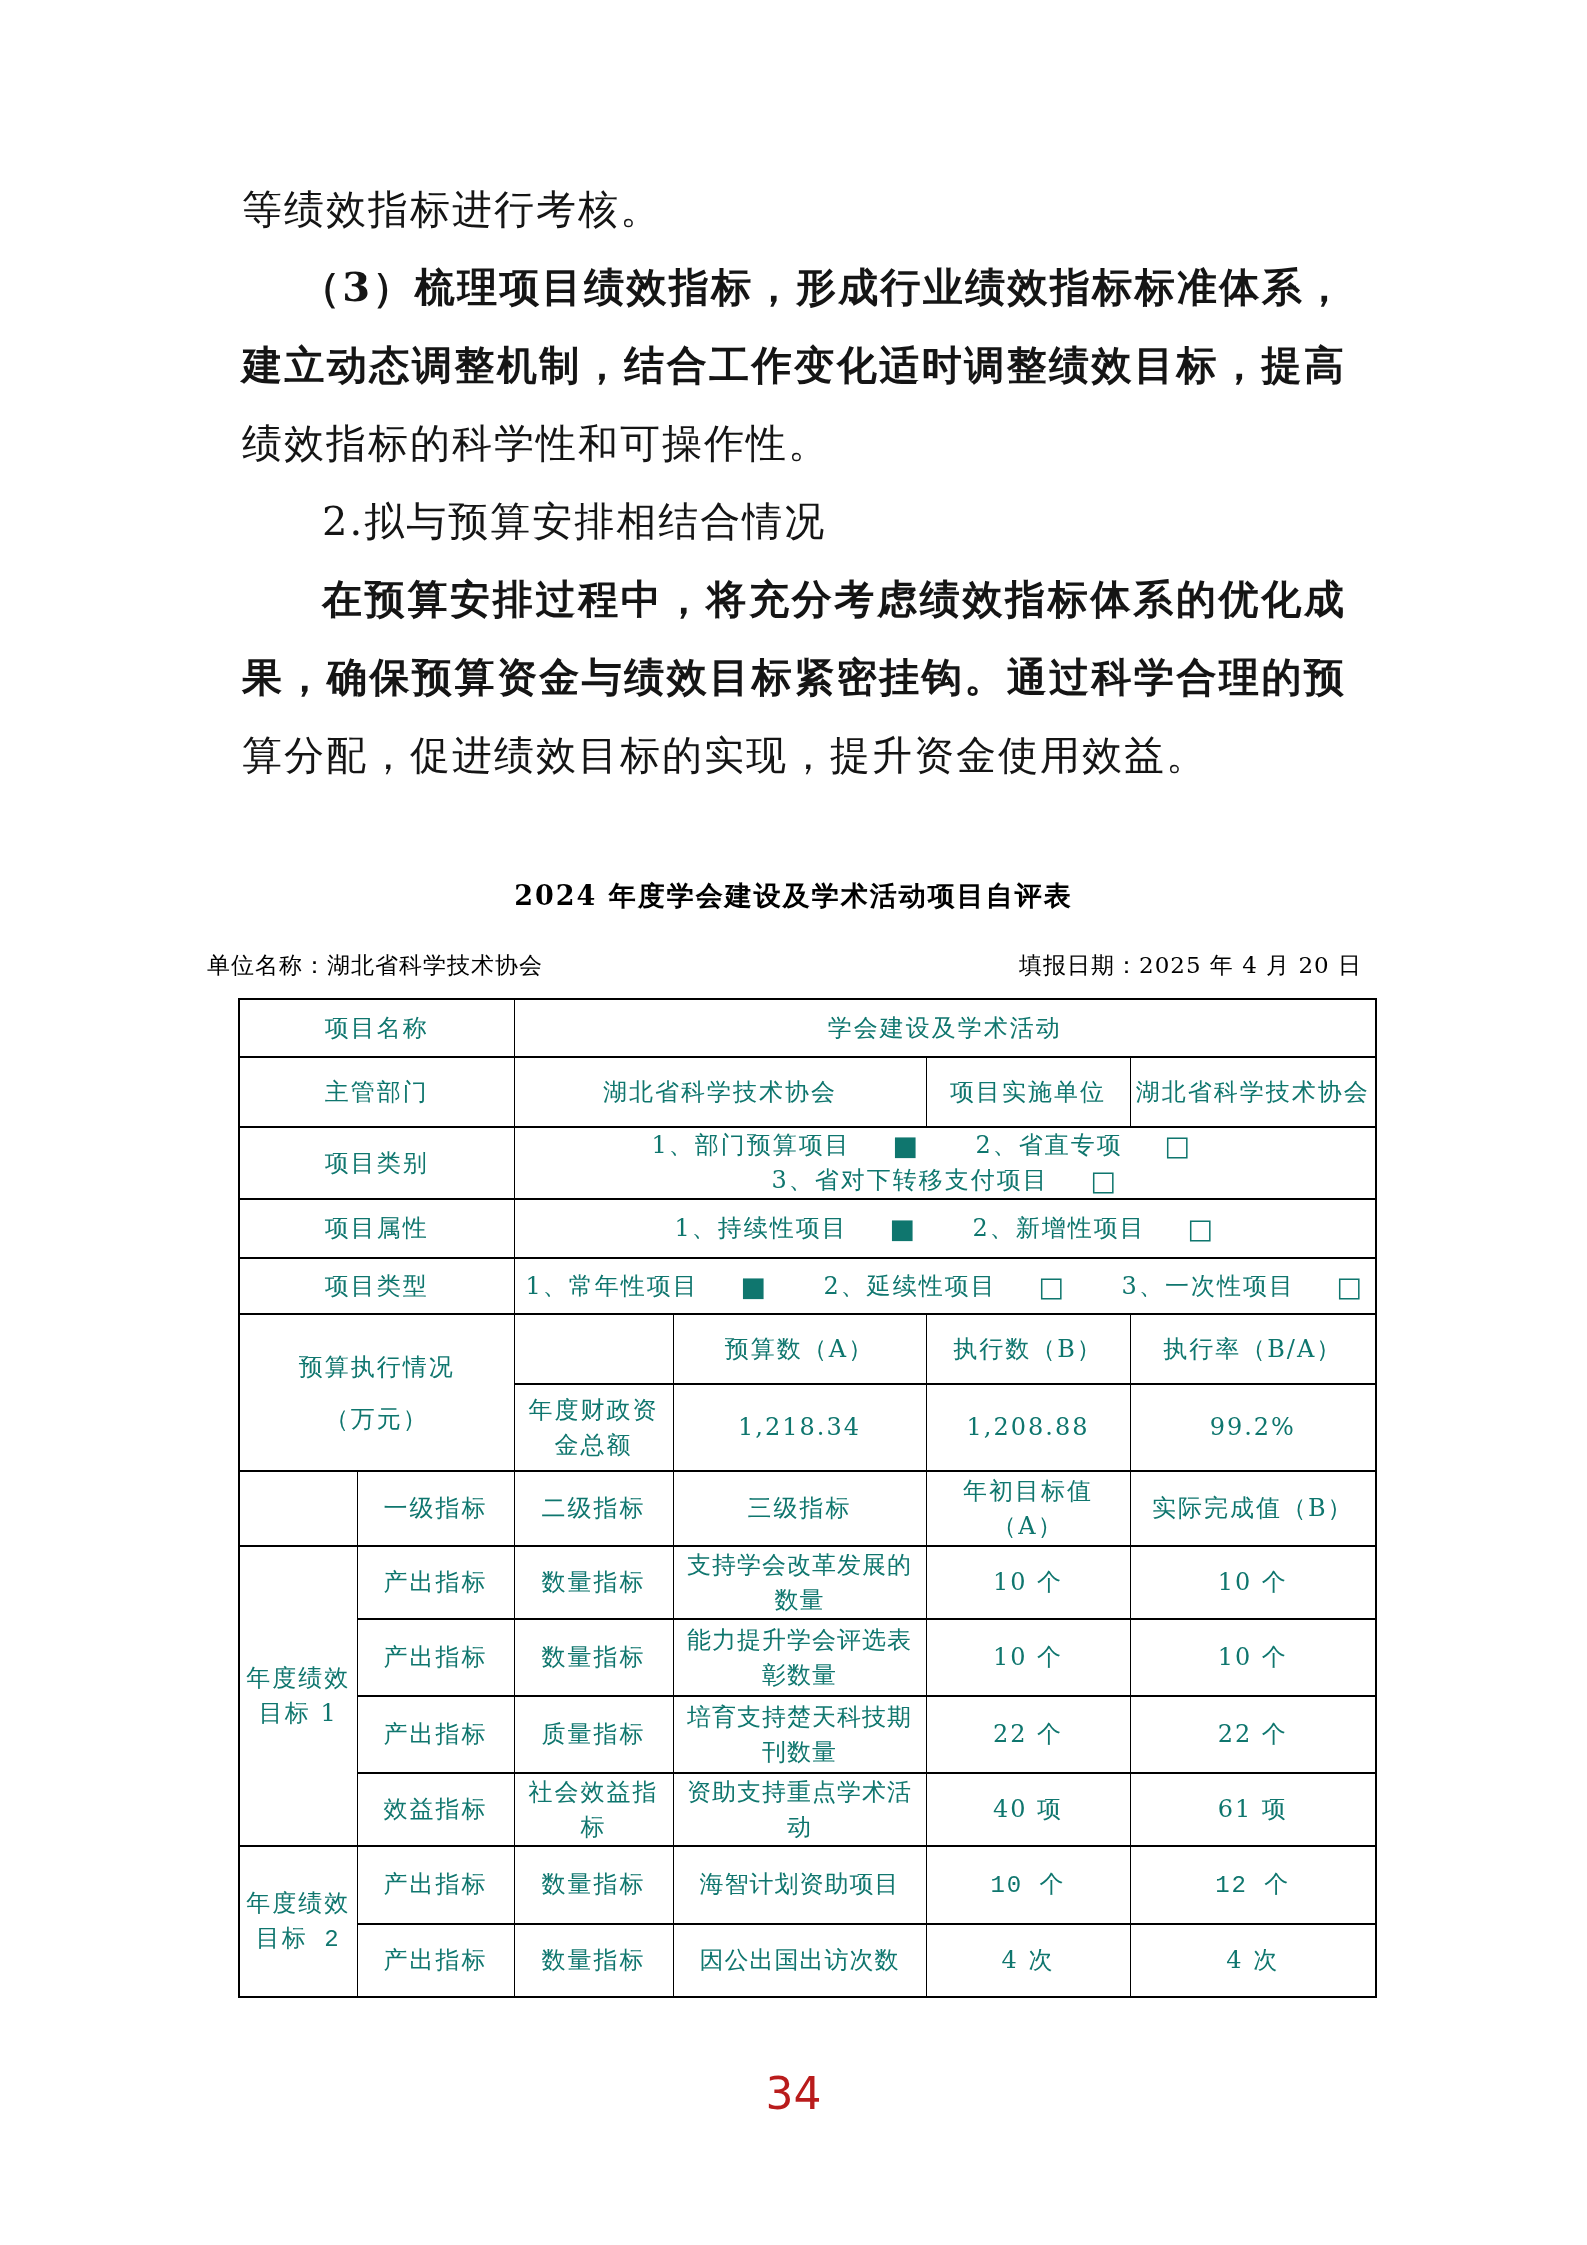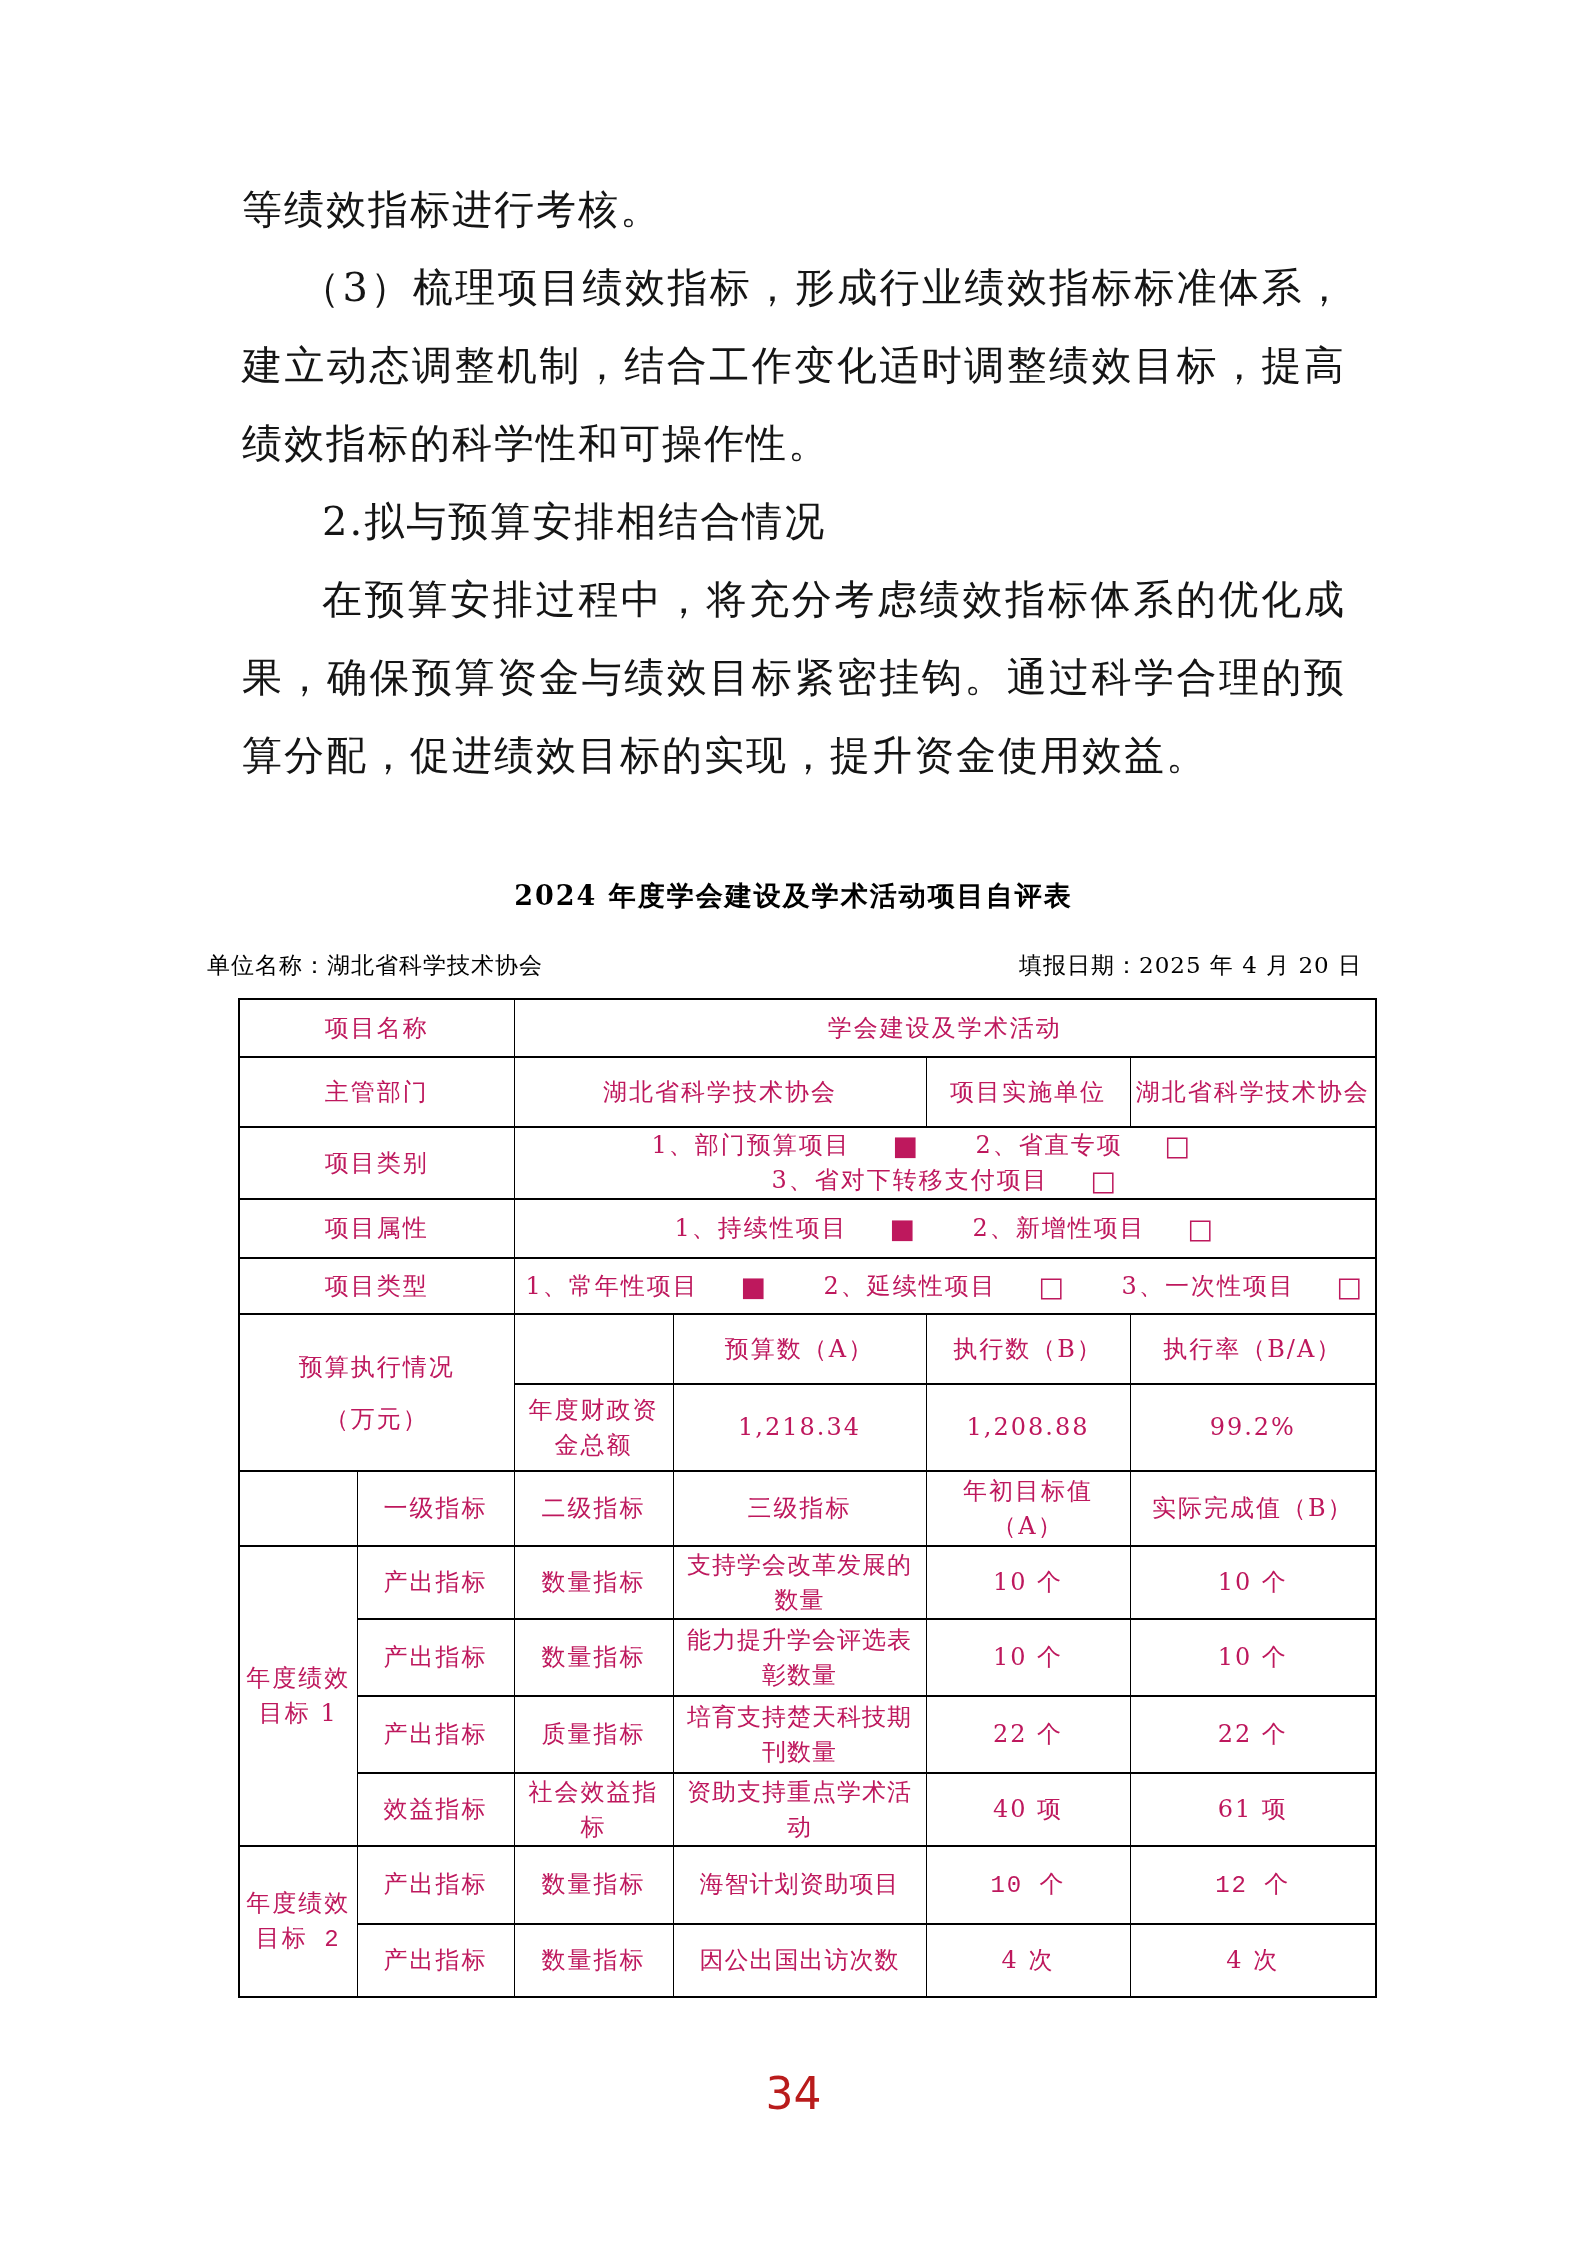--- a/index.html
+++ b/index.html
@@ -14,21 +14,21 @@
 
   
   .text-block {
     position: absolute;
     left: 242px; top: 170px; width: 1104px;
     font-size: 40px; line-height: 78px;
     letter-spacing: 2px;
     color: #151515;
   }
   .line { white-space: nowrap; }
-  .line.jl { white-space: normal; text-align: justify; text-align-last: justify; }
+  .line.jl { white-space: normal; text-align: justify; text-align-last: justify; font-weight: bold; }
   .line.ind { text-indent: 2em; }
   .line.indp { text-indent: 1.45em; }
 
   
   .form-title {
     position: absolute; top: 878px; left: 0; width: 100%;
     text-align: center;
     font-size: 27px; font-weight: 700; letter-spacing: 2px;
     color: #000;
   }
@@ -37,21 +37,21 @@
     display: flex; justify-content: space-between;
     font-size: 23px; letter-spacing: 1px; color: #000;
   }
 
   
   table.self-table {
     position: absolute; top: 998px; left: 238px;
     width: 1137px;
     border-collapse: collapse; table-layout: fixed;
     font-size: 24px; letter-spacing: 2px;
-    color: #be185d;
+    color: #0f766e;
     border: 2px solid #000;
   }
   table.self-table td {
     border-left: 1px solid #000; border-right: 1px solid #000;
     border-top: 2px solid #000; border-bottom: 2px solid #000;
     text-align: center; vertical-align: middle;
     padding: 0 2px; line-height: 35px;
     overflow: hidden;
   }
   tr.r1  { height: 58px; }

